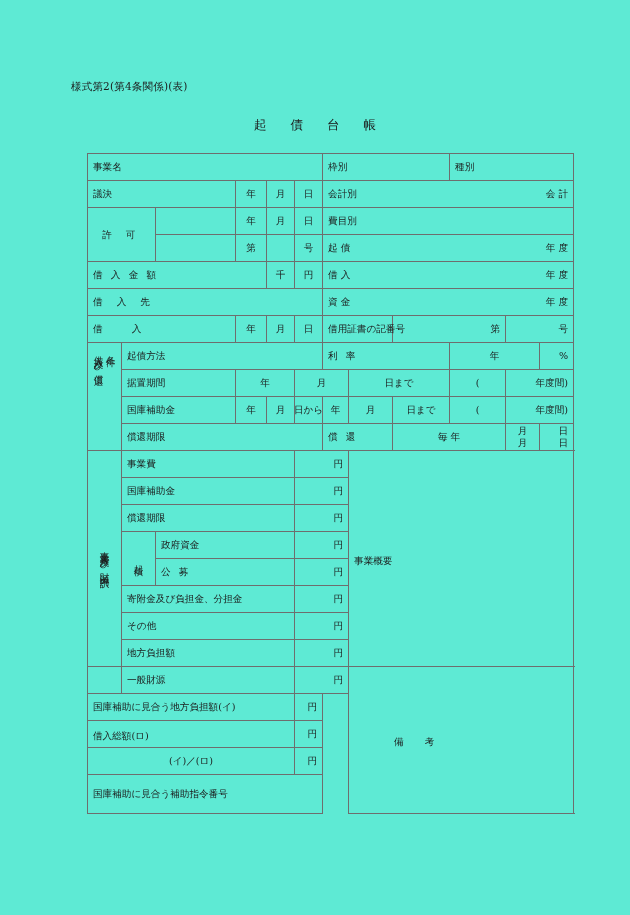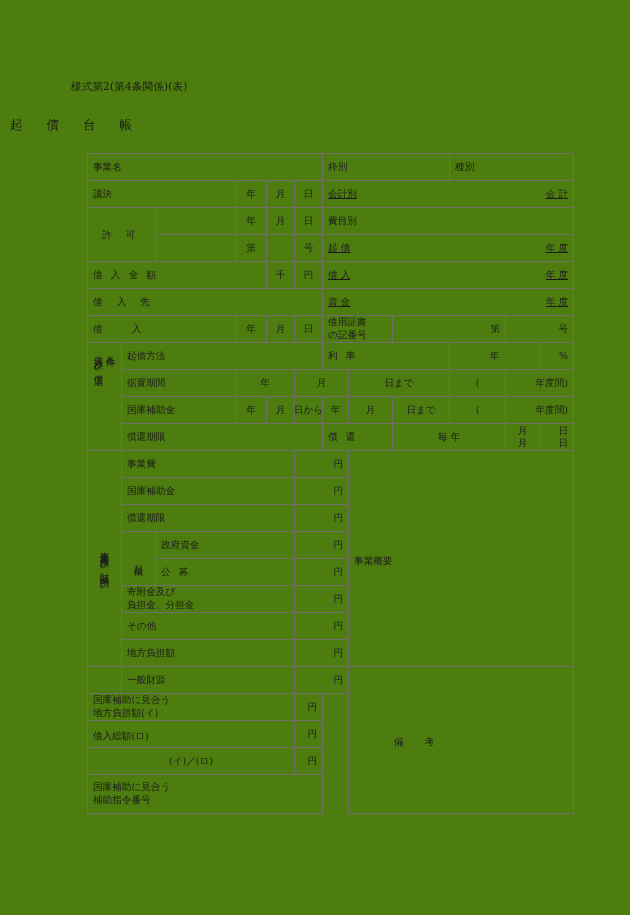--- a/index.html
+++ b/index.html
@@ -11,35 +11,36 @@
     width: 630px;
     height: 915px;
     position: relative;
     font-family: "DejaVu Serif", "Liberation Serif", serif;
     color: #1b1b1b;
     -webkit-font-smoothing: antialiased;
   }
   .page {
     position: absolute;
     inset: 0;
-    background: #4d7c0f;
+    background: #5eead4;
   }
   .form-code {
     position: absolute;
     left: 71px;
     top: 80px;
     font-size: 10.5px;
     letter-spacing: 0.2px;
     white-space: nowrap;
   }
   .doc-title {
     position: absolute;
     left: 0;
     right: 0;
     top: 117px;
+    text-align: center;
     font-size: 12.5px;
     letter-spacing: 10px;
     text-indent: 10px;
   }
 
   
   .ledger {
     position: absolute;
     left: 87px;
     top: 153px;
@@ -57,21 +58,21 @@
     position: relative;
   }
   .cell {
     display: flex;
     align-items: center;
     padding: 0 5px;
     height: 100%;
     box-sizing: border-box;
     white-space: nowrap;
   }
-  .cell.between { justify-content: space-between; text-decoration: underline; }
+  .cell.between { justify-content: space-between; }
   .cell.right { justify-content: flex-end; }
   .cell.center { justify-content: center; }
   .cell.top { align-items: center; padding-top: 4px; }
 
   .sp1 { letter-spacing: 2.6px; }
   .sp2 { letter-spacing: 5.5px; }
   .sp3 { letter-spacing: 9px; margin-left: 40px; }
   .sp4 { letter-spacing: 13px; }
 
   
@@ -96,21 +97,21 @@
     flex-direction: row;
     justify-content: center;
     height: 100%;
     width: 100%;
     padding-top: 5px;
     box-sizing: border-box;
   }
   .vpair .col-a { letter-spacing: 2px; }
   .vpair .col-b { letter-spacing: 2px; }
 
-  .twoline { display: flex; flex-direction: column; justify-content: center; line-height: 1.35; }
+  .twoline { display: flex; flex-direction: row; justify-content: center; line-height: 1.35; }
   .stackpair { display: flex; flex-direction: column; line-height: 1.25; text-align: center; }
   .tall { height: 30px; }
   .tall2 { height: 32px; }
 </style>
 </head>
 <body>
 
 <div class="page">
 
   <div class="form-code">様式第2(第4条関係)(表)</div>

